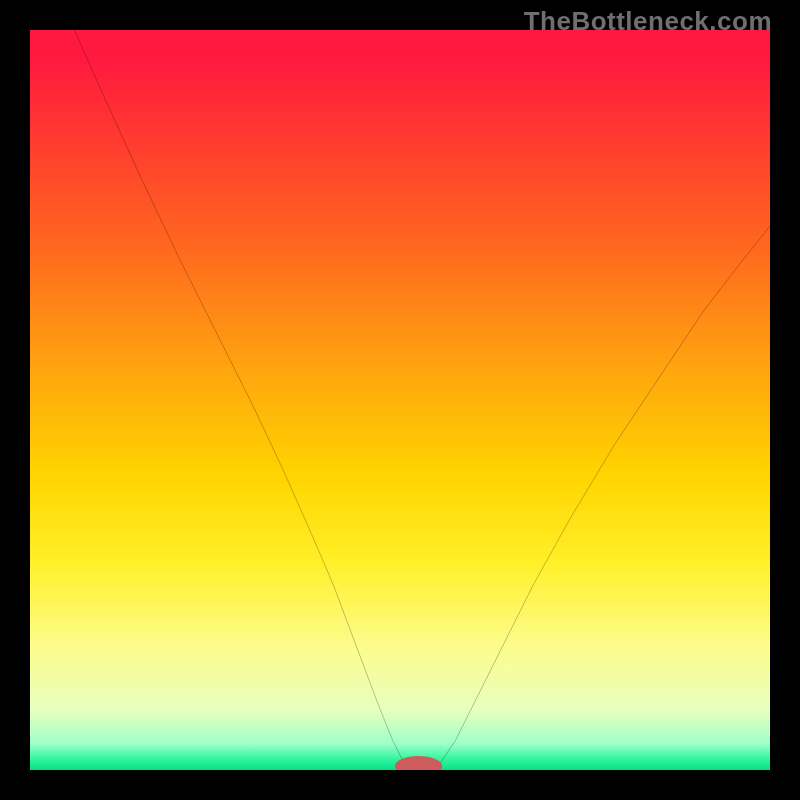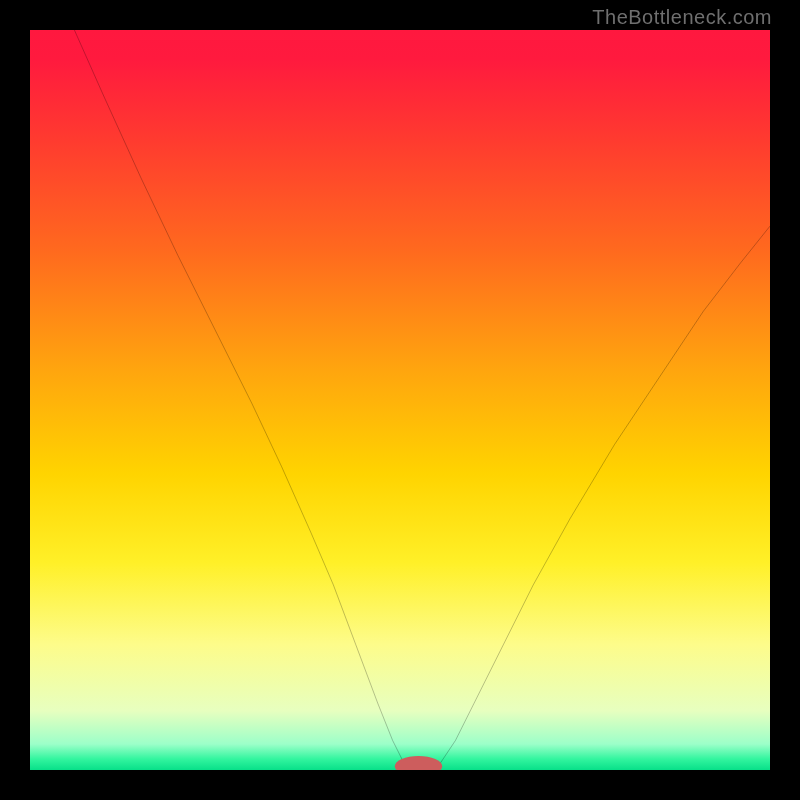--- a/index.html
+++ b/index.html
@@ -2,24 +2,24 @@
 <html><head>
 <meta charset="utf-8">
 <style>
   html,body{margin:0;padding:0;width:800px;height:800px;background:#000;overflow:hidden;font-family:Arial,Helvetica,sans-serif}
   .frame{position:absolute;left:30px;top:30px;width:740px;height:740px;}
   .plot{width:740px;height:740px;display:block}
   .watermark{
     position:absolute;
     top:6px;
     right:28px;
-    font-size:20px;
+    font-size:26px;
     color:#6f6f6f;
     letter-spacing:0.5px;
-    font-weight:400;
+    font-weight:700;
   }
 </style>
 </head>
 <body>
 
 <div class="frame">
   <svg class="plot" viewBox="0 0 100 100" preserveAspectRatio="none">
     <defs>
       <linearGradient id="bg" x1="0" y1="0" x2="0" y2="1">
           <stop offset="0%" stop-color="#ff183f"></stop>

